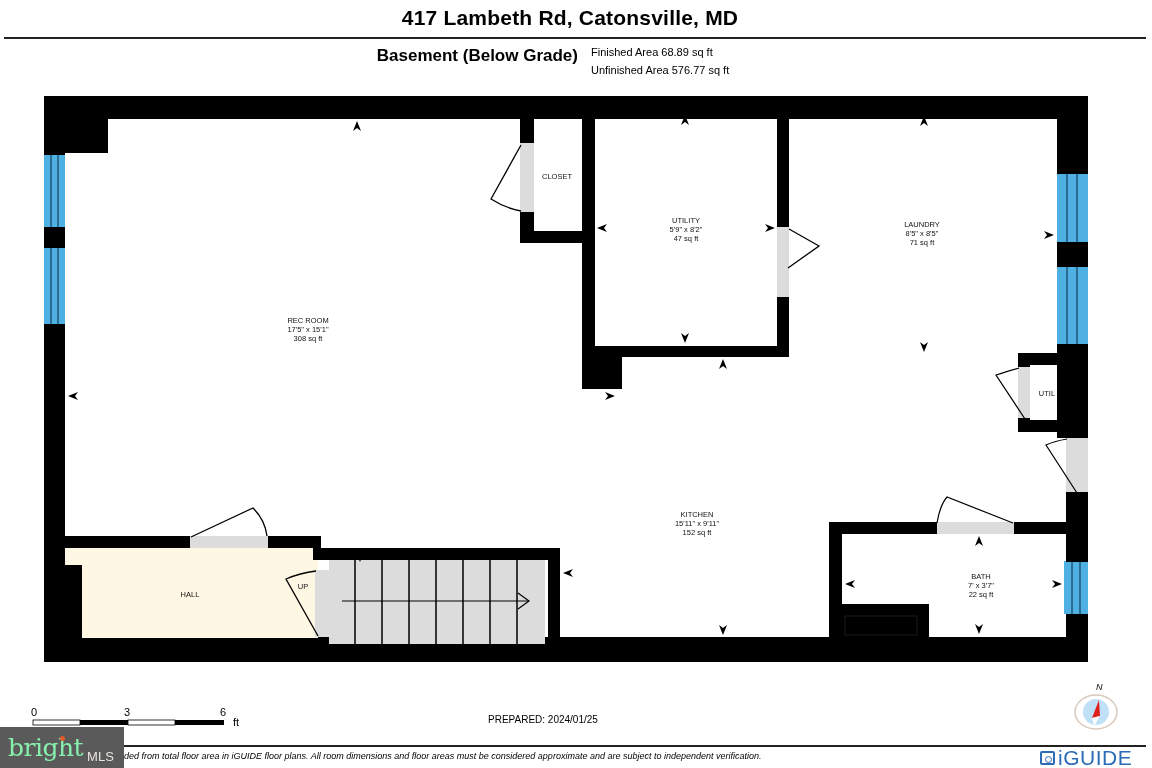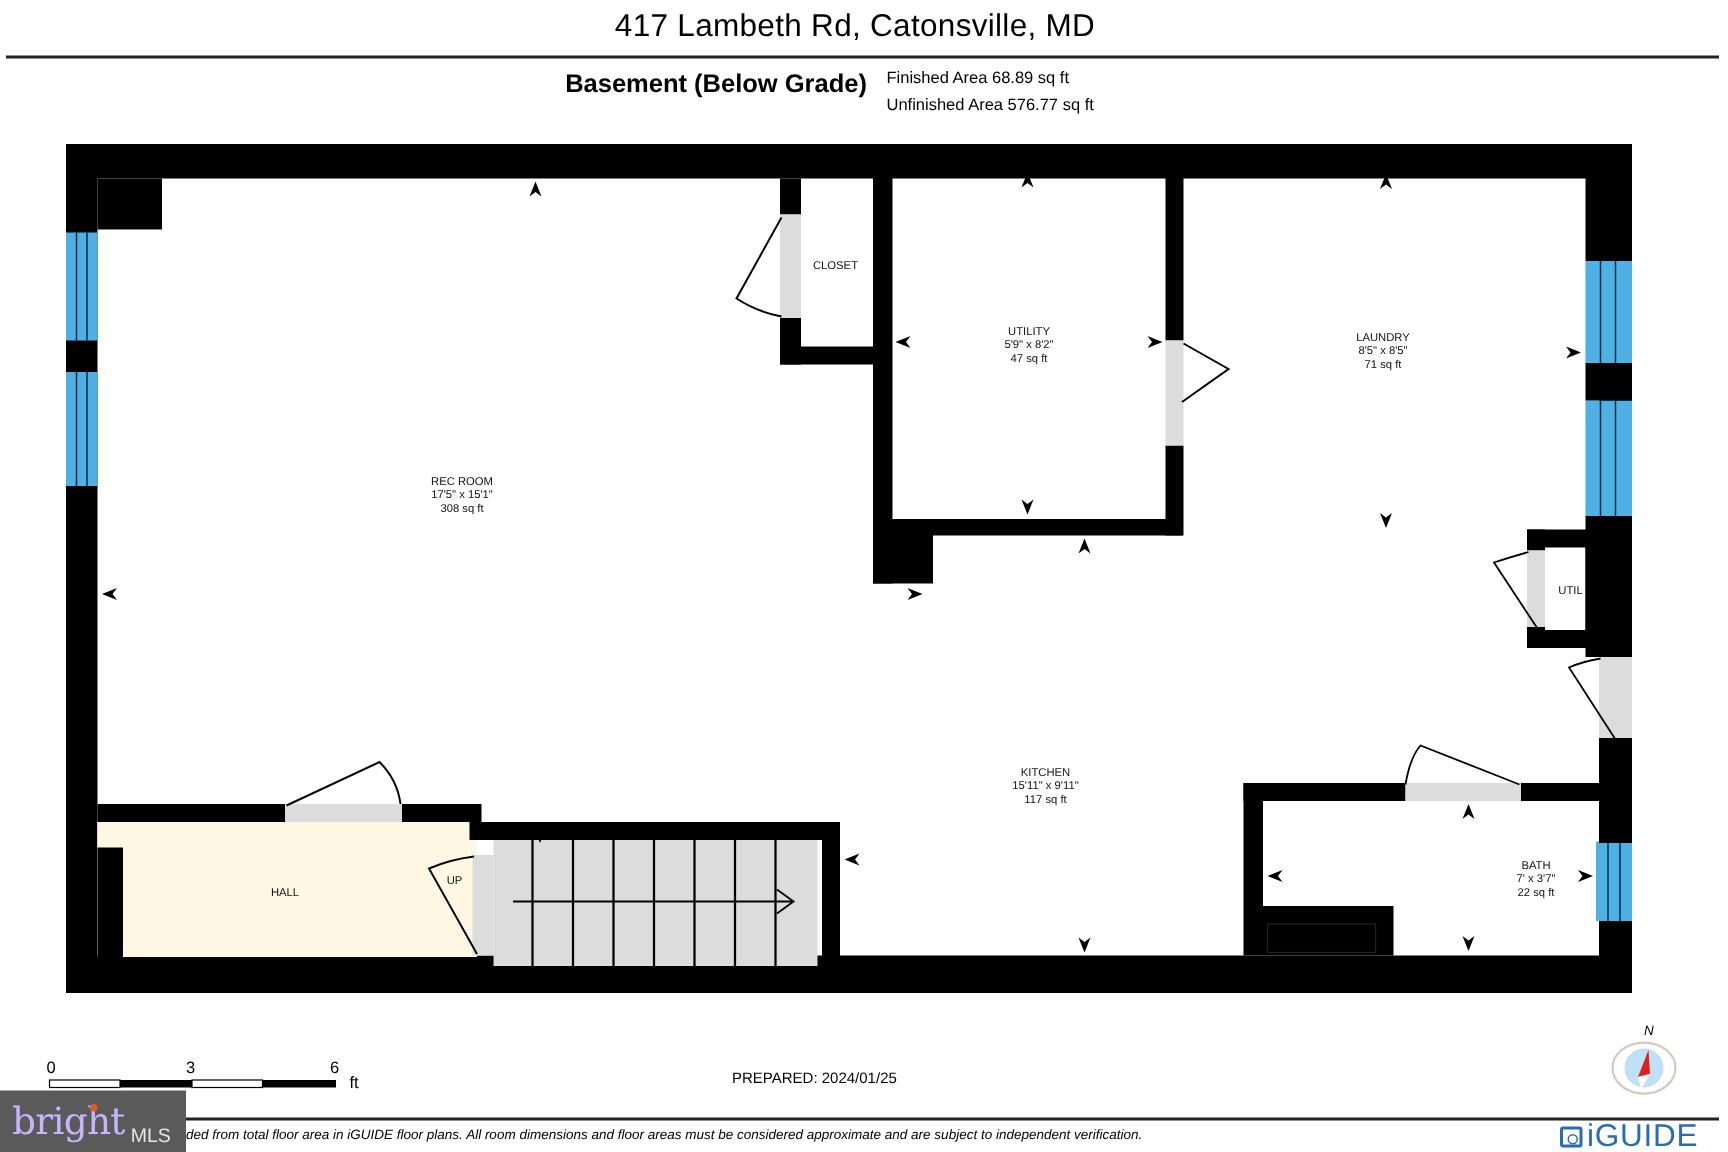--- a/index.html
+++ b/index.html
@@ -1,31 +1,31 @@
 <!DOCTYPE html>
 <html><head>
 <meta charset="utf-8">
 <style>
   html, body { margin: 0; padding: 0; background: #ffffff; }
   body { width: 1152px; height: 768px; position: relative; overflow: hidden; font-family: "Liberation Sans", sans-serif; color: #000; }
-  .title { position: absolute; left: 0; top: 6px; width: 1140px; text-align: center; font-size: 21px; font-weight: normal; letter-spacing: 0.2px; }
+  .title { position: absolute; left: 0; top: 6px; width: 1140px; text-align: center; font-size: 21px; font-weight: bold; letter-spacing: 0.2px; }
   .title-rule { position: absolute; left: 4px; top: 37px; width: 1142px; height: 2px; background: #222; }
   .level-label { position: absolute; left: 300px; top: 46px; width: 278px; text-align: right; font-size: 17px; font-weight: bold; }
   .area-line { position: absolute; left: 591px; font-size: 11px; }
   .area-finished { top: 46px; }
   .area-unfinished { top: 64px; }
   svg.plan { position: absolute; left: 0; top: 0; }
   .room-label { position: absolute; font-size: 7.5px; text-align: center; line-height: 9px; color: #111; transform: translateX(-50%); white-space: nowrap; }
   .scale-num { position: absolute; top: 706px; font-size: 11px; }
   .scale-unit { position: absolute; left: 233px; top: 716px; font-size: 11px; }
   .prepared { position: absolute; left: 488px; top: 714px; font-size: 10px; }
   .footer-rule { position: absolute; left: 120px; top: 745px; width: 1026px; height: 2px; background: #222; }
   .disclaimer { position: absolute; left: 124px; top: 751px; font-size: 9px; white-space: nowrap; font-style: italic; }
   .bright-badge { position: absolute; left: 0; top: 727px; width: 124px; height: 41px; background: #5a5a5a; display: flex; align-items: center; padding-left: 8px; box-sizing: border-box; }
-  .bright-word { font-family: "DejaVu Serif", serif; font-size: 25px; color: #c4b5fd; letter-spacing: -0.5px; position: relative; }
+  .bright-word { font-family: "DejaVu Serif", serif; font-size: 25px; color: #86efac; letter-spacing: -0.5px; position: relative; }
   .bright-dot { position: absolute; left: 52px; top: 3px; width: 5px; height: 5px; background: #e25b2c; border-radius: 50%; }
   .bright-mls { font-family: "Liberation Sans", sans-serif; font-size: 13px; color: #e8e4df; margin-left: 4px; margin-top: 17px; }
   .iguide-logo { position: absolute; left: 1040px; top: 746px; display: flex; align-items: center; color: #2a6cb6; font-size: 21px; letter-spacing: 0.5px; }
   .iguide-icon { width: 15px; height: 14px; border: 2px solid #2a6cb6; border-radius: 2px; box-sizing: border-box; margin-right: 3px; position: relative; }
   .iguide-icon::after { content: ""; position: absolute; left: 3px; top: 3px; width: 5px; height: 5px; border: 1.5px solid #2a6cb6; border-radius: 50%; }
   .compass-n { position: absolute; left: 1096px; top: 682px; font-size: 9px; font-style: italic; }
 </style>
 </head>
 <body>
 
@@ -192,23 +192,23 @@
   <div>LAUNDRY</div>
   <div>8'5" x 8'5"</div>
   <div>71 sq ft</div>
 </div>
 <div class="room-label" style="left:1047px; top:389px;">
   <div>UTIL</div>
 </div>
 <div class="room-label" style="left:697px; top:510px;">
   <div>KITCHEN</div>
   <div>15'11" x 9'11"</div>
-  <div>117 sq ft</div>
-</div>
-<div class="room-label" style="left:981px; top:572px;margin-left:43px;">
+  <div>152 sq ft</div>
+</div>
+<div class="room-label" style="left:981px; top:572px;">
   <div>BATH</div>
   <div>7' x 3'7"</div>
   <div>22 sq ft</div>
 </div>
 <div class="room-label" style="left:190px; top:590px;">
   <div>HALL</div>
 </div>
 <div class="room-label" style="left:303px; top:582px;">
   <div>UP</div>
 </div>

